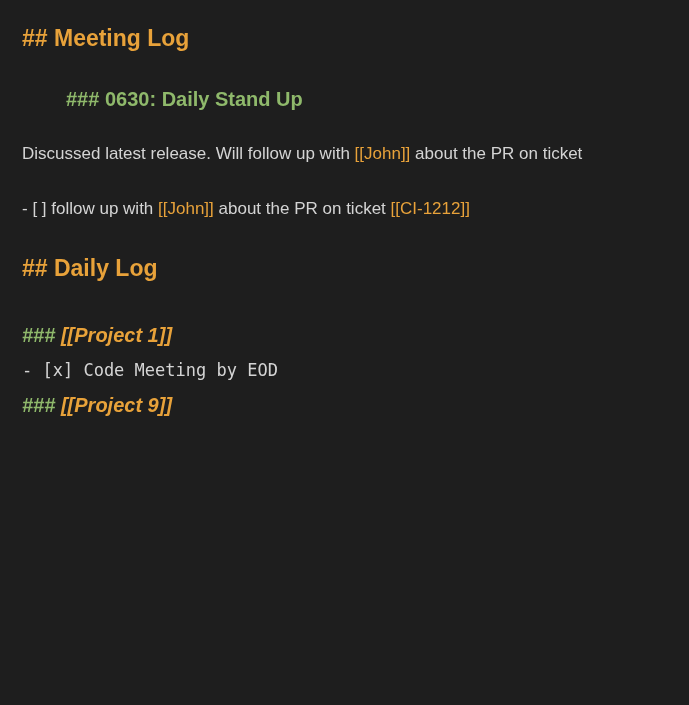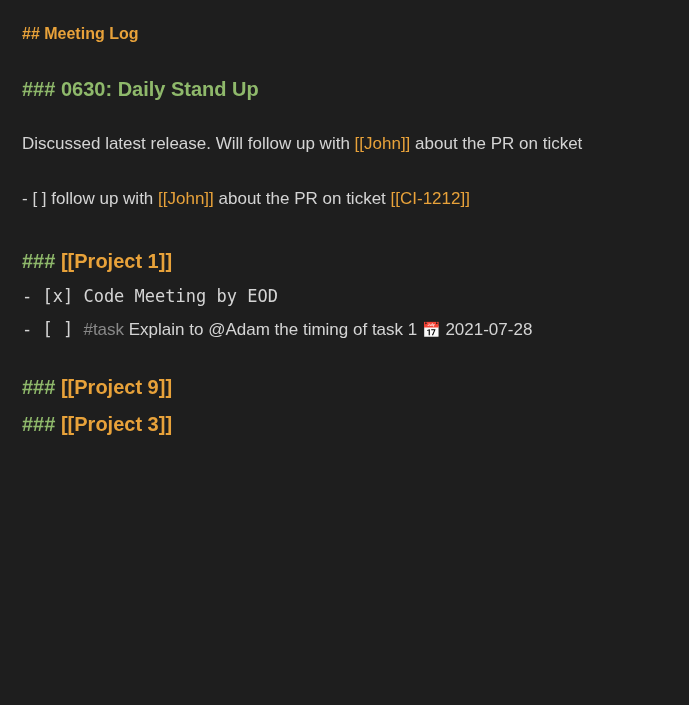--- a/index.html
+++ b/index.html
@@ -14,35 +14,37 @@
     height: 705px;
     overflow: hidden;
     font-weight: 300;
   }
   .editor {
     box-sizing: border-box;
     padding: 22px 0 0 22px;
   }
   .h2 {
     color: #e8a23a;
-    font-size: 16px;
+    font-size: 23px;
     font-weight: 700;
     margin: 0 0 30px 0;
   }
   .h3 {
     color: #e8a23a;
     font-size: 20px;
     font-weight: 700;
     margin: 0 0 28px 0;
   }
   .h3.green {
     color: #8fb96b;
+    margin-left: 44px;
   }
   .h3.tight {
     margin-bottom: 8px;
+    font-style: italic;
   }
   .h3 .hashes {
     color: #8fb96b;
   }
   .para {
     margin: 0 16px 30px 0;
     white-space: nowrap;
   }
   .line {
     margin: 0 0 8px 0;
@@ -80,38 +82,31 @@
   <div class="para">
     <span>Discussed latest release.  Will follow up with </span><span class="link">[[John]]</span><span> about the PR on ticket</span>
   </div>
 
   <div class="block">
     <div class="line">
       <span>- [   ] follow up with </span><span class="link">[[John]]</span><span> about the PR on ticket </span><span class="link">[[CI-1212]]</span>
     </div>
   </div>
 
+  <div class="h2">## Daily Log</div>
 
   <div style="height:6px"></div>
 
   <div class="h3 tight">
     <span class="hashes">### </span><span class="link">[[Project 1]]</span>
   </div>
 
   <div class="line mono">- [x] Code Meeting by EOD</div>
 
-  <div class="block">
-    <div class="line">
-      <span class="mono">- [   ] </span><span class="tag">#task</span><span> Explain to @Adam the timing of task 1 </span><span class="emoji">📅</span><span> 2021-07-28</span>
-    </div>
-  </div>
 
   <div class="h3 tight">
     <span class="hashes">### </span><span class="link">[[Project 9]]</span>
   </div>
 
 
-  <div class="h3 tight">
-    <span class="hashes">### </span><span class="link">[[Project 3]]</span>
-  </div>
 
 
 </div>
 
 </body></html>

